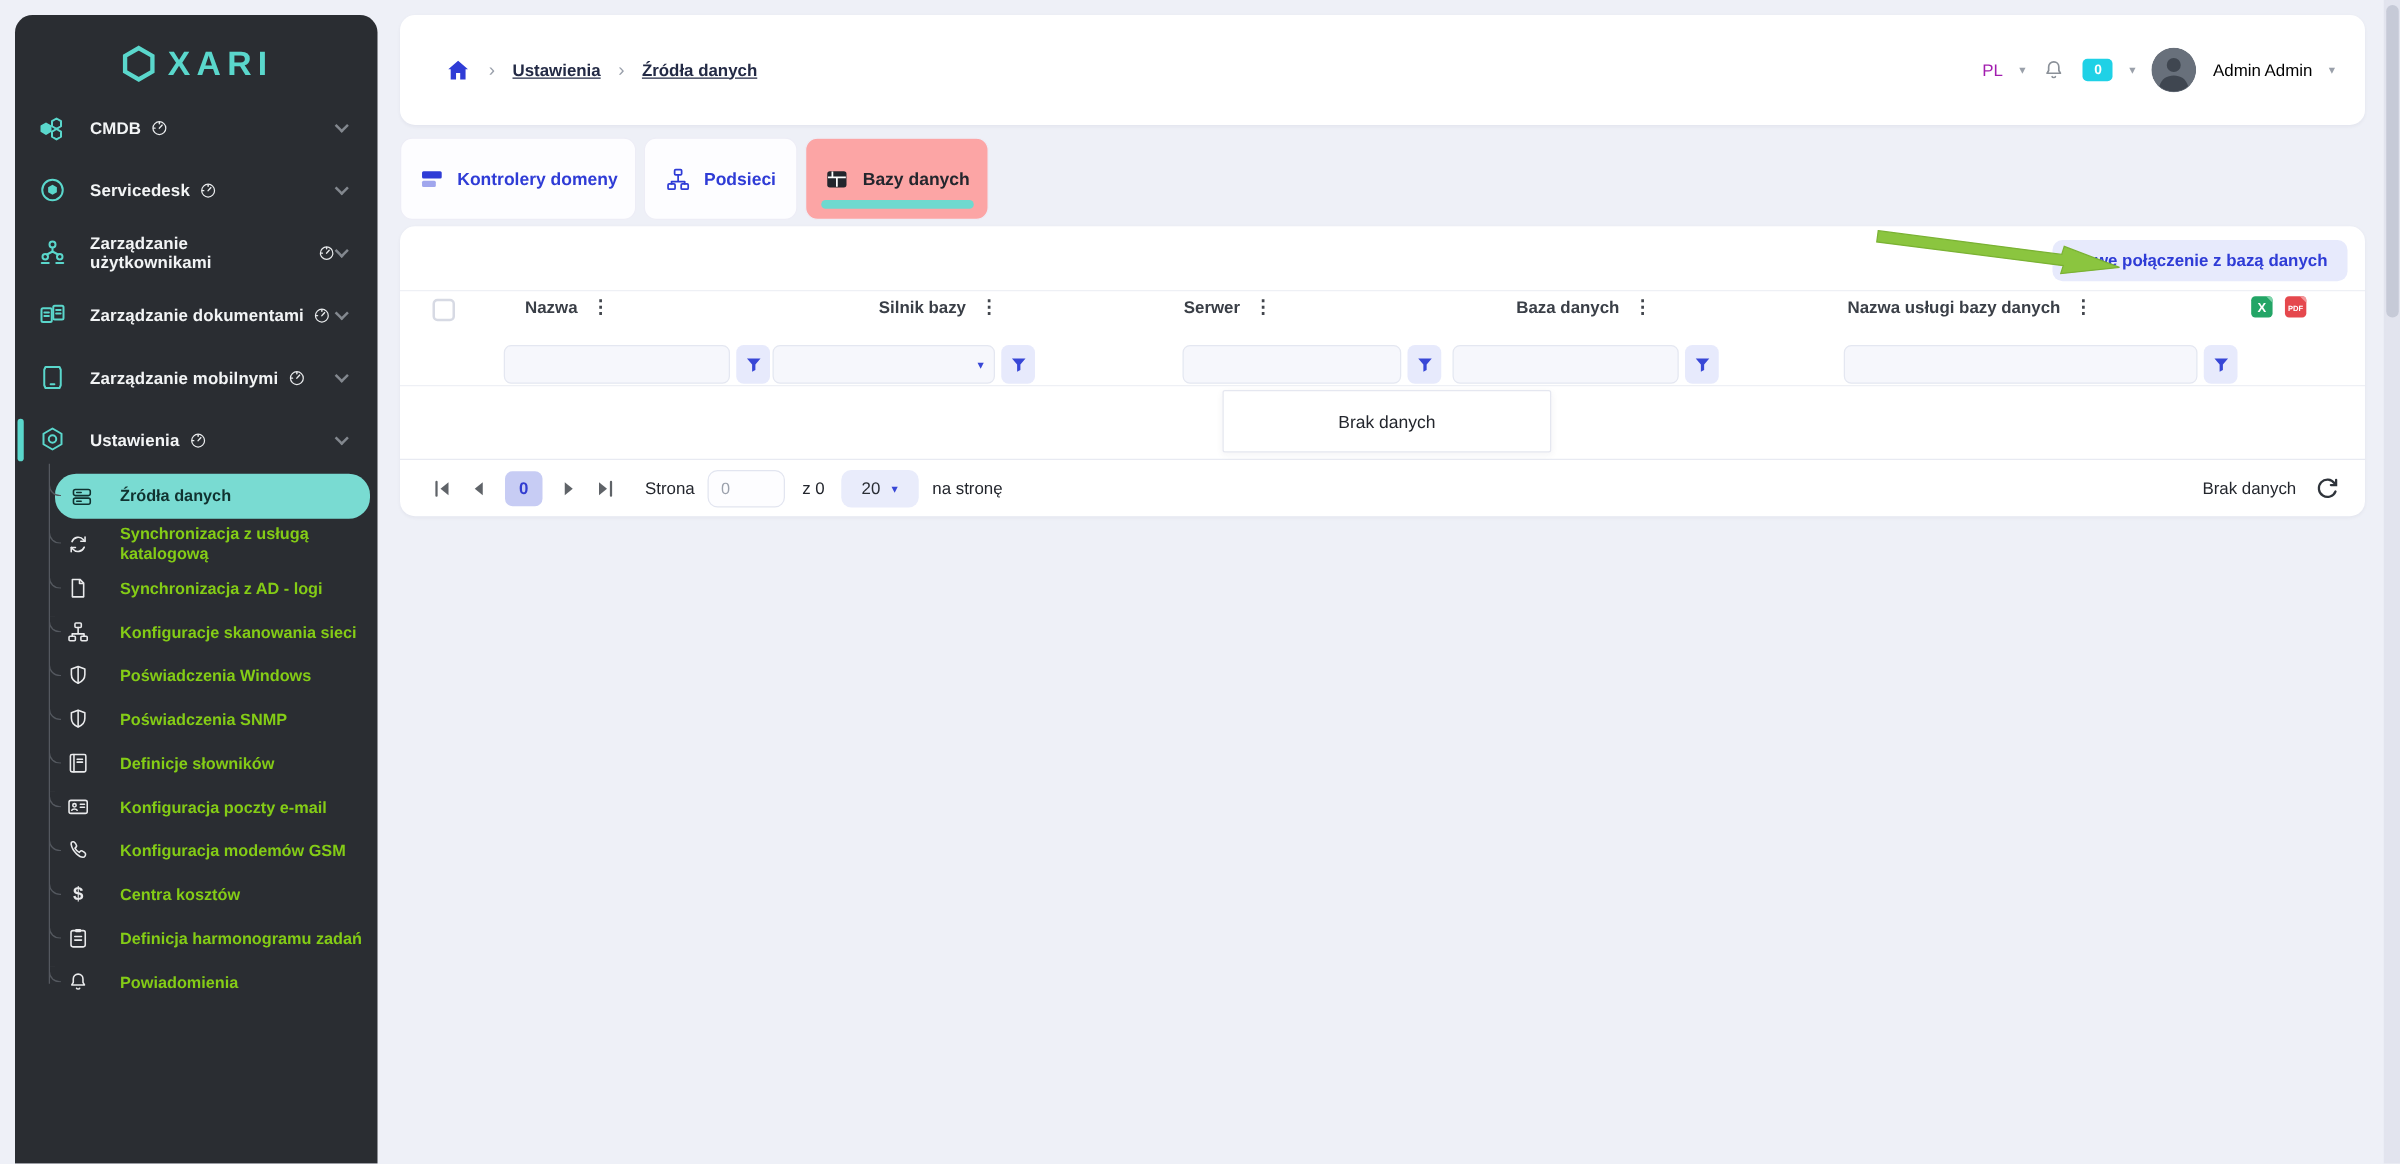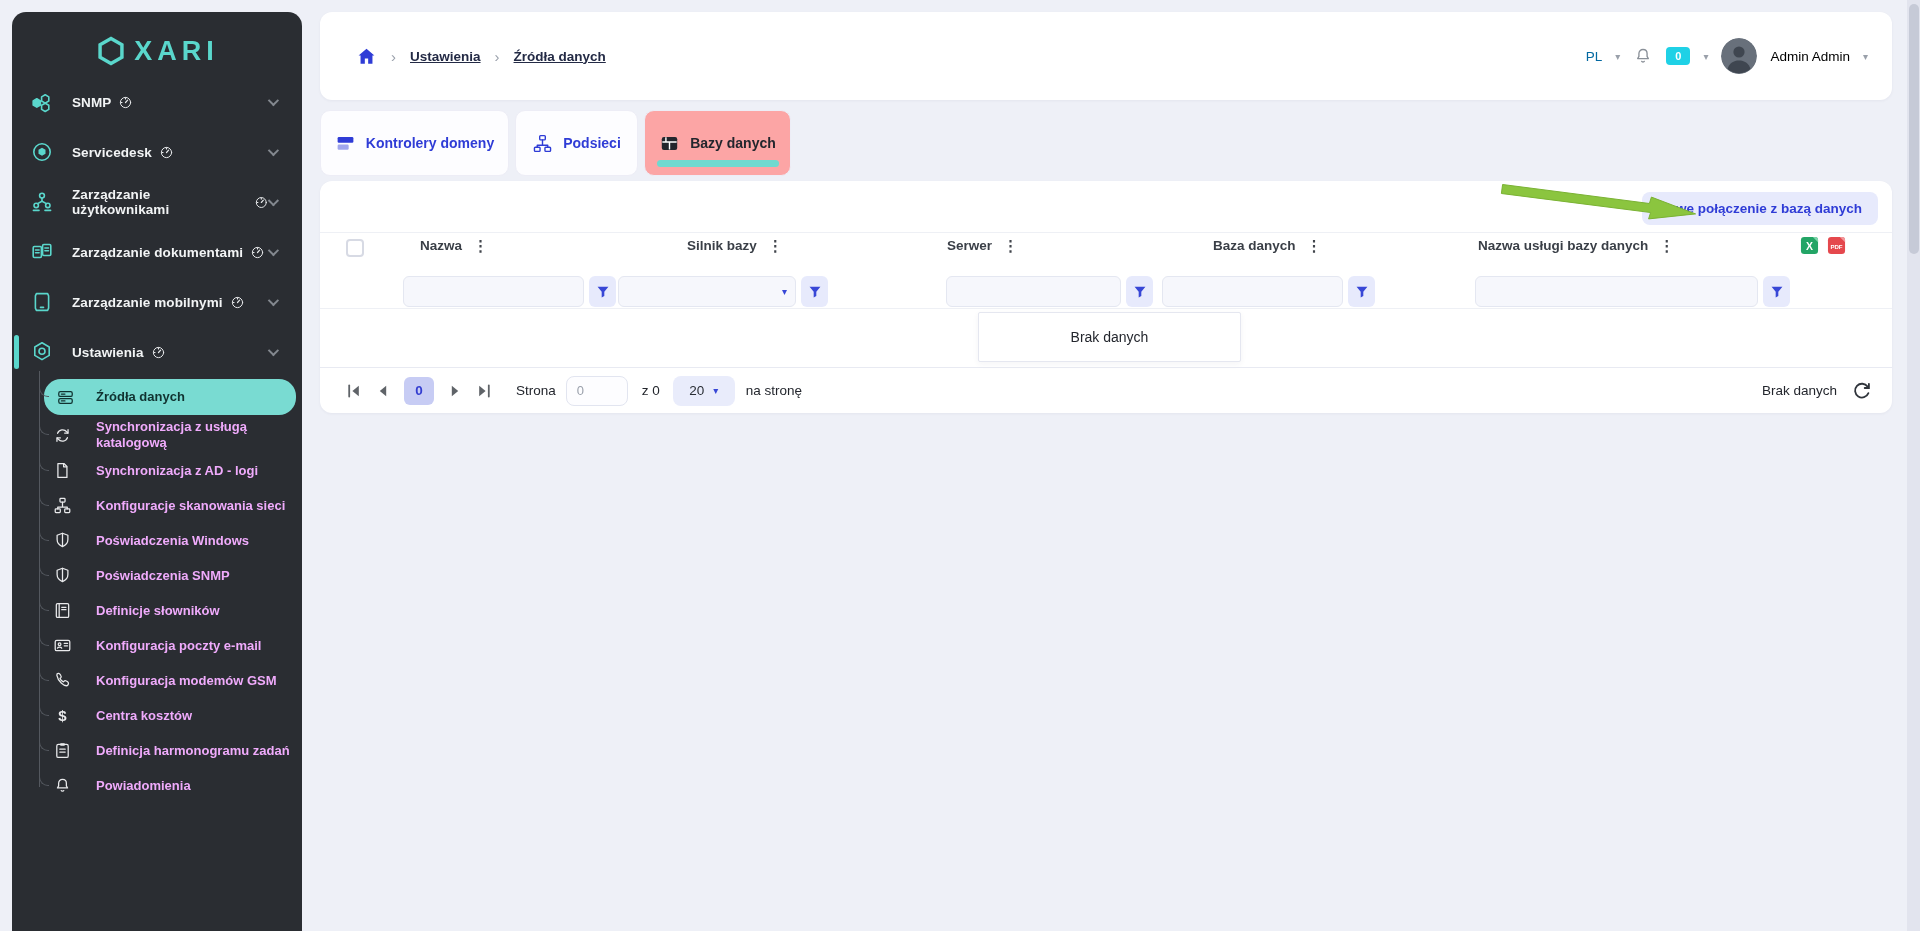--- a/index.html
+++ b/index.html
@@ -28,39 +28,39 @@
     transform:rotate(45deg) translateY(-2px)}
   .active-indicator{position:absolute;left:2px;top:50%;transform:translateY(-50%);width:5px;height:34px;
     background:var(--teal);border-radius:3px}
   .sub-nav{position:relative;margin-top:1px}
   .tree-line{position:absolute;left:27px;top:-8px;bottom:16px;width:1px;background:#54585f}
   .sub-item{position:relative;min-height:35px;display:flex;align-items:center;padding:2px 10px 2px 41px;cursor:pointer}
   .sub-item .elbow{position:absolute;left:27px;top:calc(50% - 13px);width:10px;height:13px;
     border-left:1px solid #54585f;border-bottom:1px solid #54585f;border-bottom-left-radius:9px}
   .sub-icn{width:19px;height:19px;color:#e9eaec;flex:0 0 19px}
   .txt-icn{font-size:15px;font-weight:700;line-height:1;color:currentColor}
-  .sub-label{margin-left:24px;font-size:13px;font-weight:600;color:#f0abfc;line-height:16px;max-width:195px}
+  .sub-label{margin-left:24px;font-size:13px;font-weight:600;color:#84cc16;line-height:16px;max-width:195px}
   .sub-item.active{background:var(--teal-strong);border-radius:17px;margin:2px 6px 2px 32px;
     padding:0 10px 0 12px;height:36px;min-height:36px}
   .sub-item.active .elbow{left:-5px}
   .sub-item.active .sub-icn{color:#103230}
   .sub-item.active .sub-label{margin-left:21px;color:#103230;font-weight:700}
 
   
   .card{position:absolute;background:#fff;border-radius:12px;box-shadow:0 1px 3px rgba(35,40,80,.05)}
   .header-card{left:320px;top:12px;width:1572px;height:88px;display:flex;align-items:center;
     justify-content:space-between;padding:0 24px 0 36px}
 
   .breadcrumb{display:flex;align-items:center;gap:14px}
   .bc-home{width:21px;height:21px;color:var(--blue);cursor:pointer}
   .bc-sep{color:#9aa0ab;font-size:15px}
   .bc-link{font-size:13.5px;font-weight:600;color:#232a45;text-decoration:underline;cursor:pointer}
 
   .user-area{display:flex;align-items:center;gap:13px;color:#979da8}
-  .lang{font-size:13.5px;color:#0369a1;cursor:pointer}
+  .lang{font-size:13.5px;color:#a21caf;cursor:pointer}
   .caret{font-size:10px;color:#9aa0aa;cursor:pointer}
   .bell{width:20px;height:20px;color:#8a9098;cursor:pointer}
   .badge{min-width:24px;height:18px;padding:0 6px;background:var(--cyan);border-radius:4px;color:#fff;
     font-size:11px;font-weight:700;display:flex;align-items:center;justify-content:center}
   .avatar{width:36px;height:36px;border-radius:50%;overflow:hidden;cursor:pointer}
   .avatar svg{width:100%;height:100%}
   .user-name{font-size:13.5px;color:#000000}
 
   
   .tabs{position:absolute;left:320px;top:110px;height:66px;display:flex;gap:6px}
@@ -136,21 +136,21 @@
     </div>
     <nav class="side-nav" id="sideNav">
         <div class="side-item">
           <span class="icn s-icn">
             <svg viewBox="0 0 24 24" fill="none" stroke="currentColor" stroke-width="1.6" stroke-linecap="round" stroke-linejoin="round">
               <path d="M6.8 8.8l3.6 2.1V15l-3.6 2.1L3.2 15v-4.1z" fill="currentColor"></path>
               <path d="M15.2 4.8l3.6 2.1V11l-3.6 2.1L11.6 11V6.9z"></path>
               <path d="M15.2 13.2l3.6 2.1v4.1l-3.6 2.1-3.6-2.1v-4.1z"></path>
             </svg>
           </span>
-          <span class="s-label">SNMP</span>
+          <span class="s-label">CMDB</span>
           <span class="icn gauge">
             <svg viewBox="0 0 24 24" fill="none" stroke="currentColor" stroke-width="1.6" stroke-linecap="round" stroke-linejoin="round">
               <circle cx="12" cy="12" r="8.2"></circle>
               <path d="M12 12l3.4-3.8M12 4.6v1.8M4.6 12h1.8" stroke-width="1.9"></path>
             </svg>
           </span>
           <span class="chev"></span>
         </div>
         <div class="side-item">
           <span class="icn s-icn">
@@ -441,21 +441,21 @@
 
     <div class="hline thead-row"></div>
     <div class="hline tbody-line"></div>
 
     <span class="checkbox"></span>
     <div id="theadLayer">
         <div class="col-head" style="left: 100px;">
           <span class="col-label">Nazwa</span>
           <span class="kebab">⋮</span>
         </div>
-        <div class="col-head" style="left: 367px;">
+        <div class="col-head" style="left: 383px;">
           <span class="col-label">Silnik bazy</span>
           <span class="kebab">⋮</span>
         </div>
         <div class="col-head" style="left: 627px;">
           <span class="col-label">Serwer</span>
           <span class="kebab">⋮</span>
         </div>
         <div class="col-head" style="left: 893px;">
           <span class="col-label">Baza danych</span>
           <span class="kebab">⋮</span>

